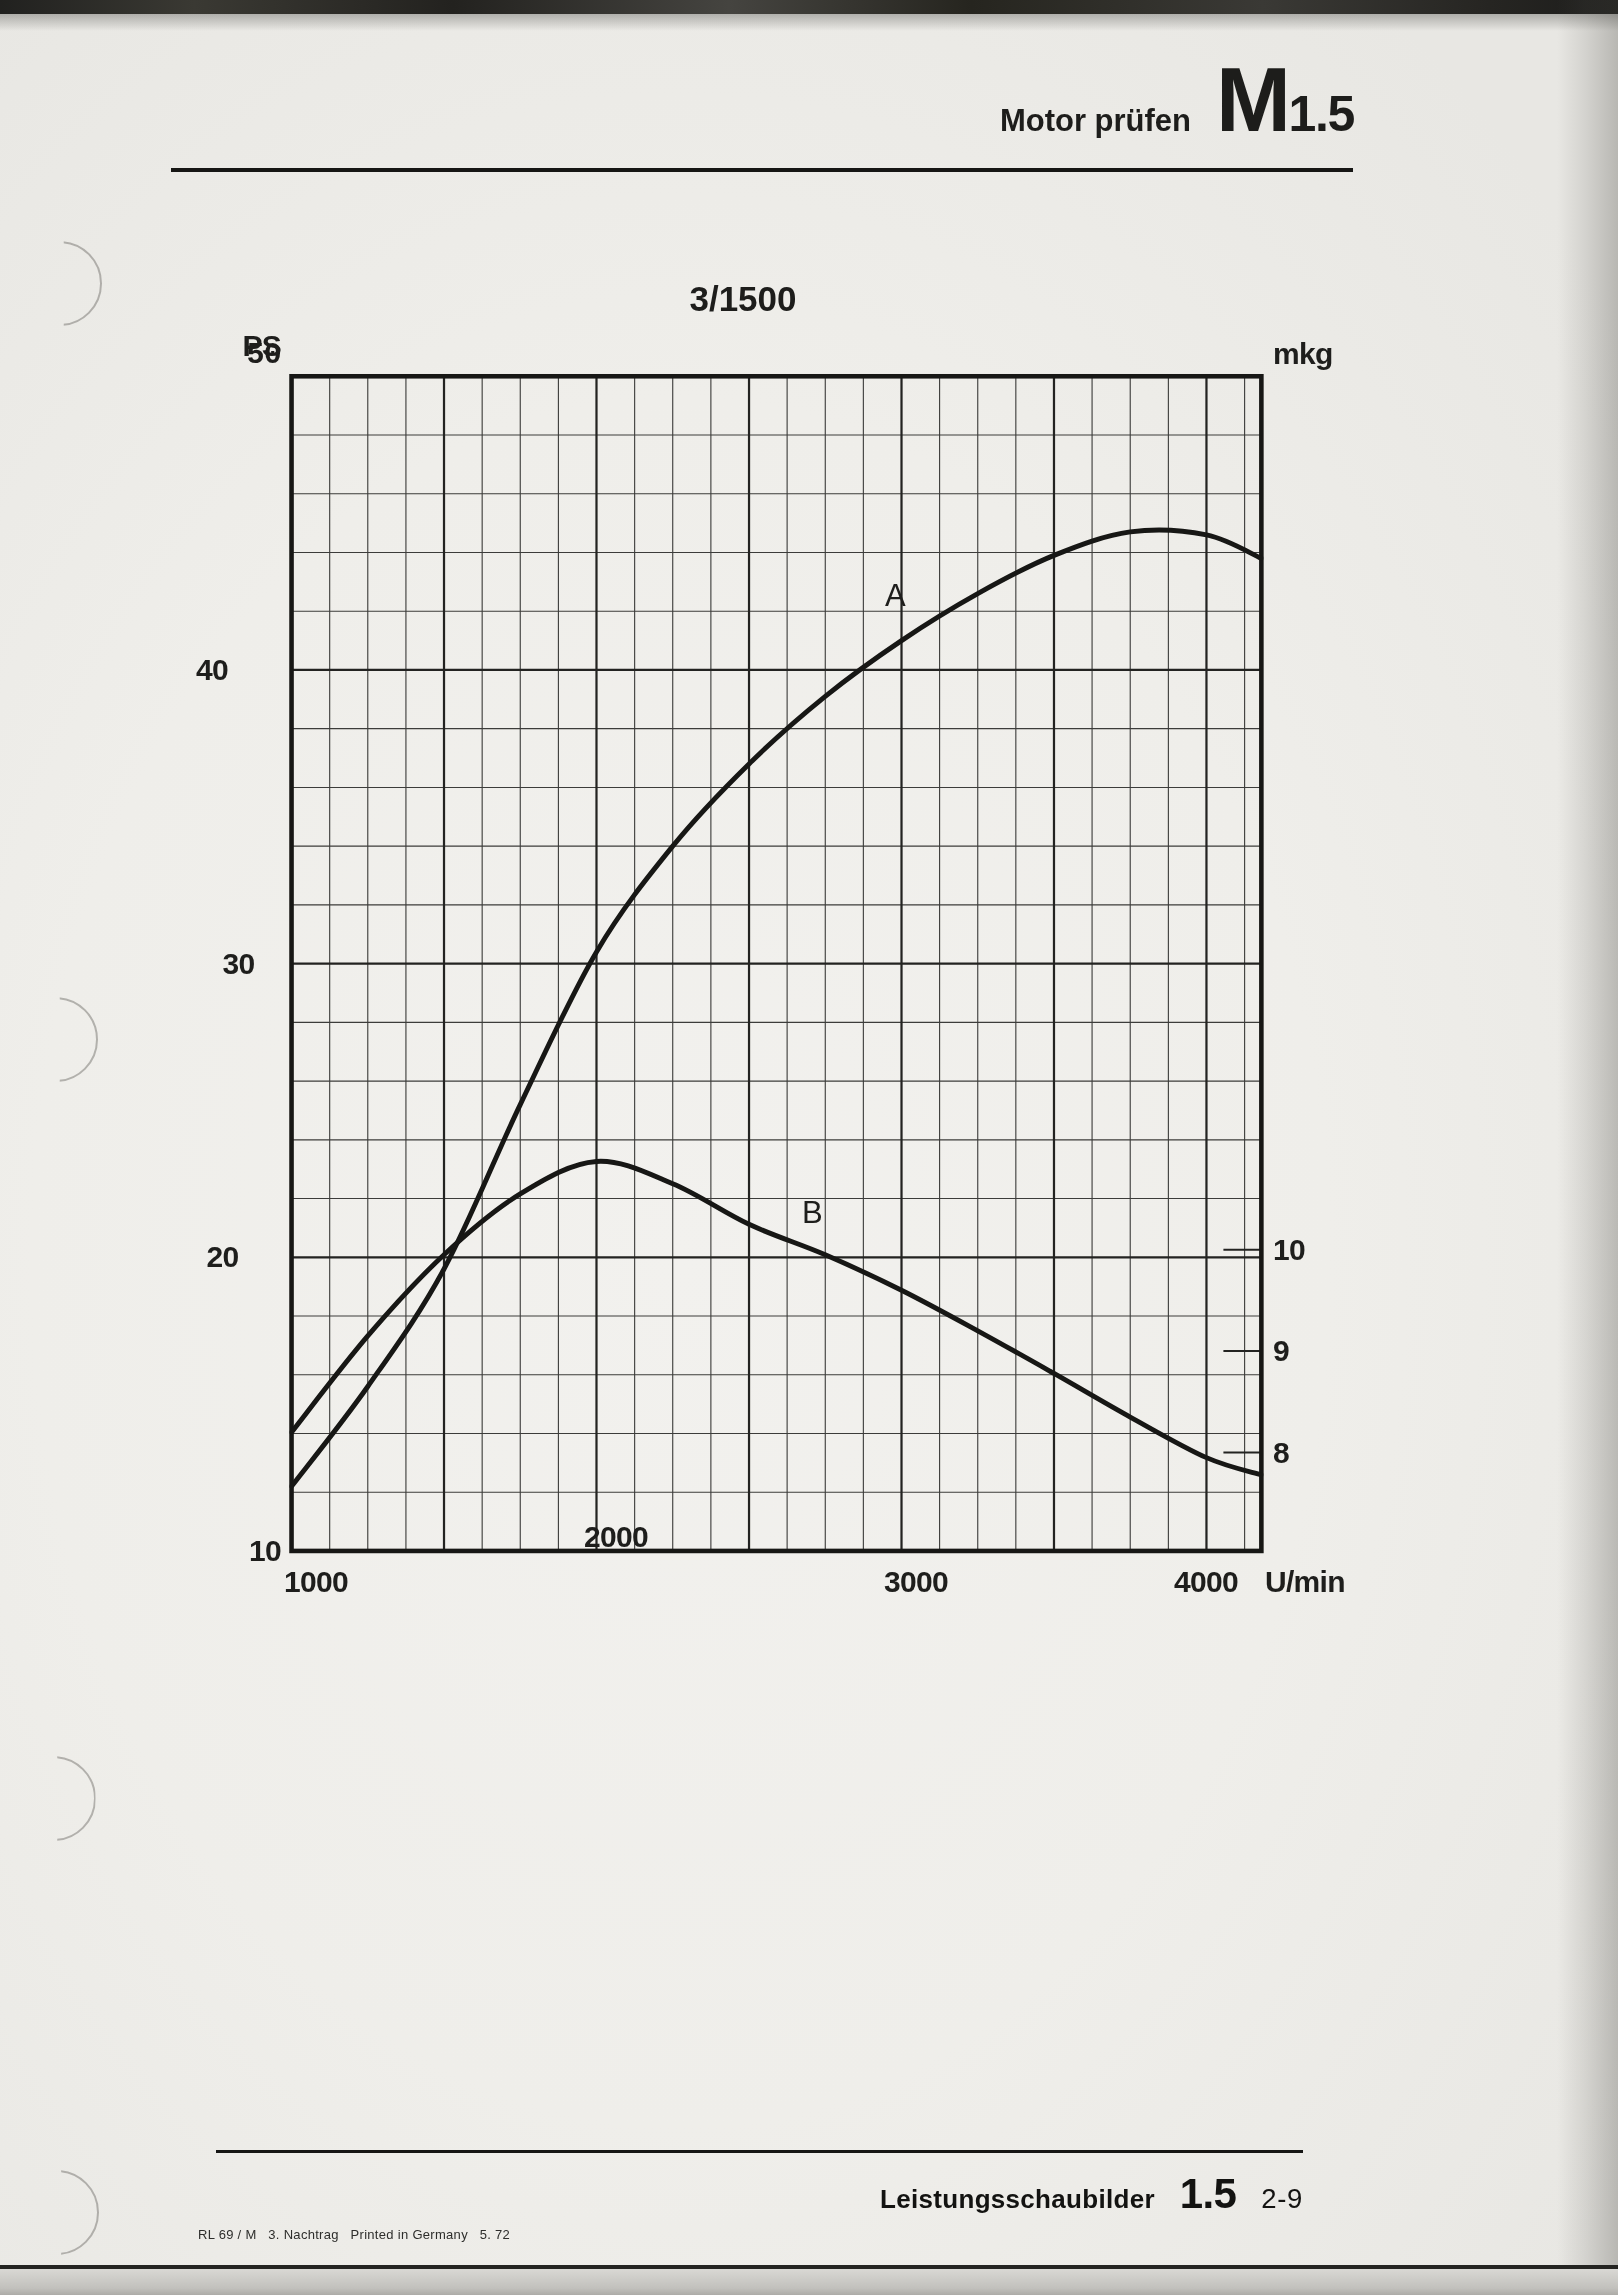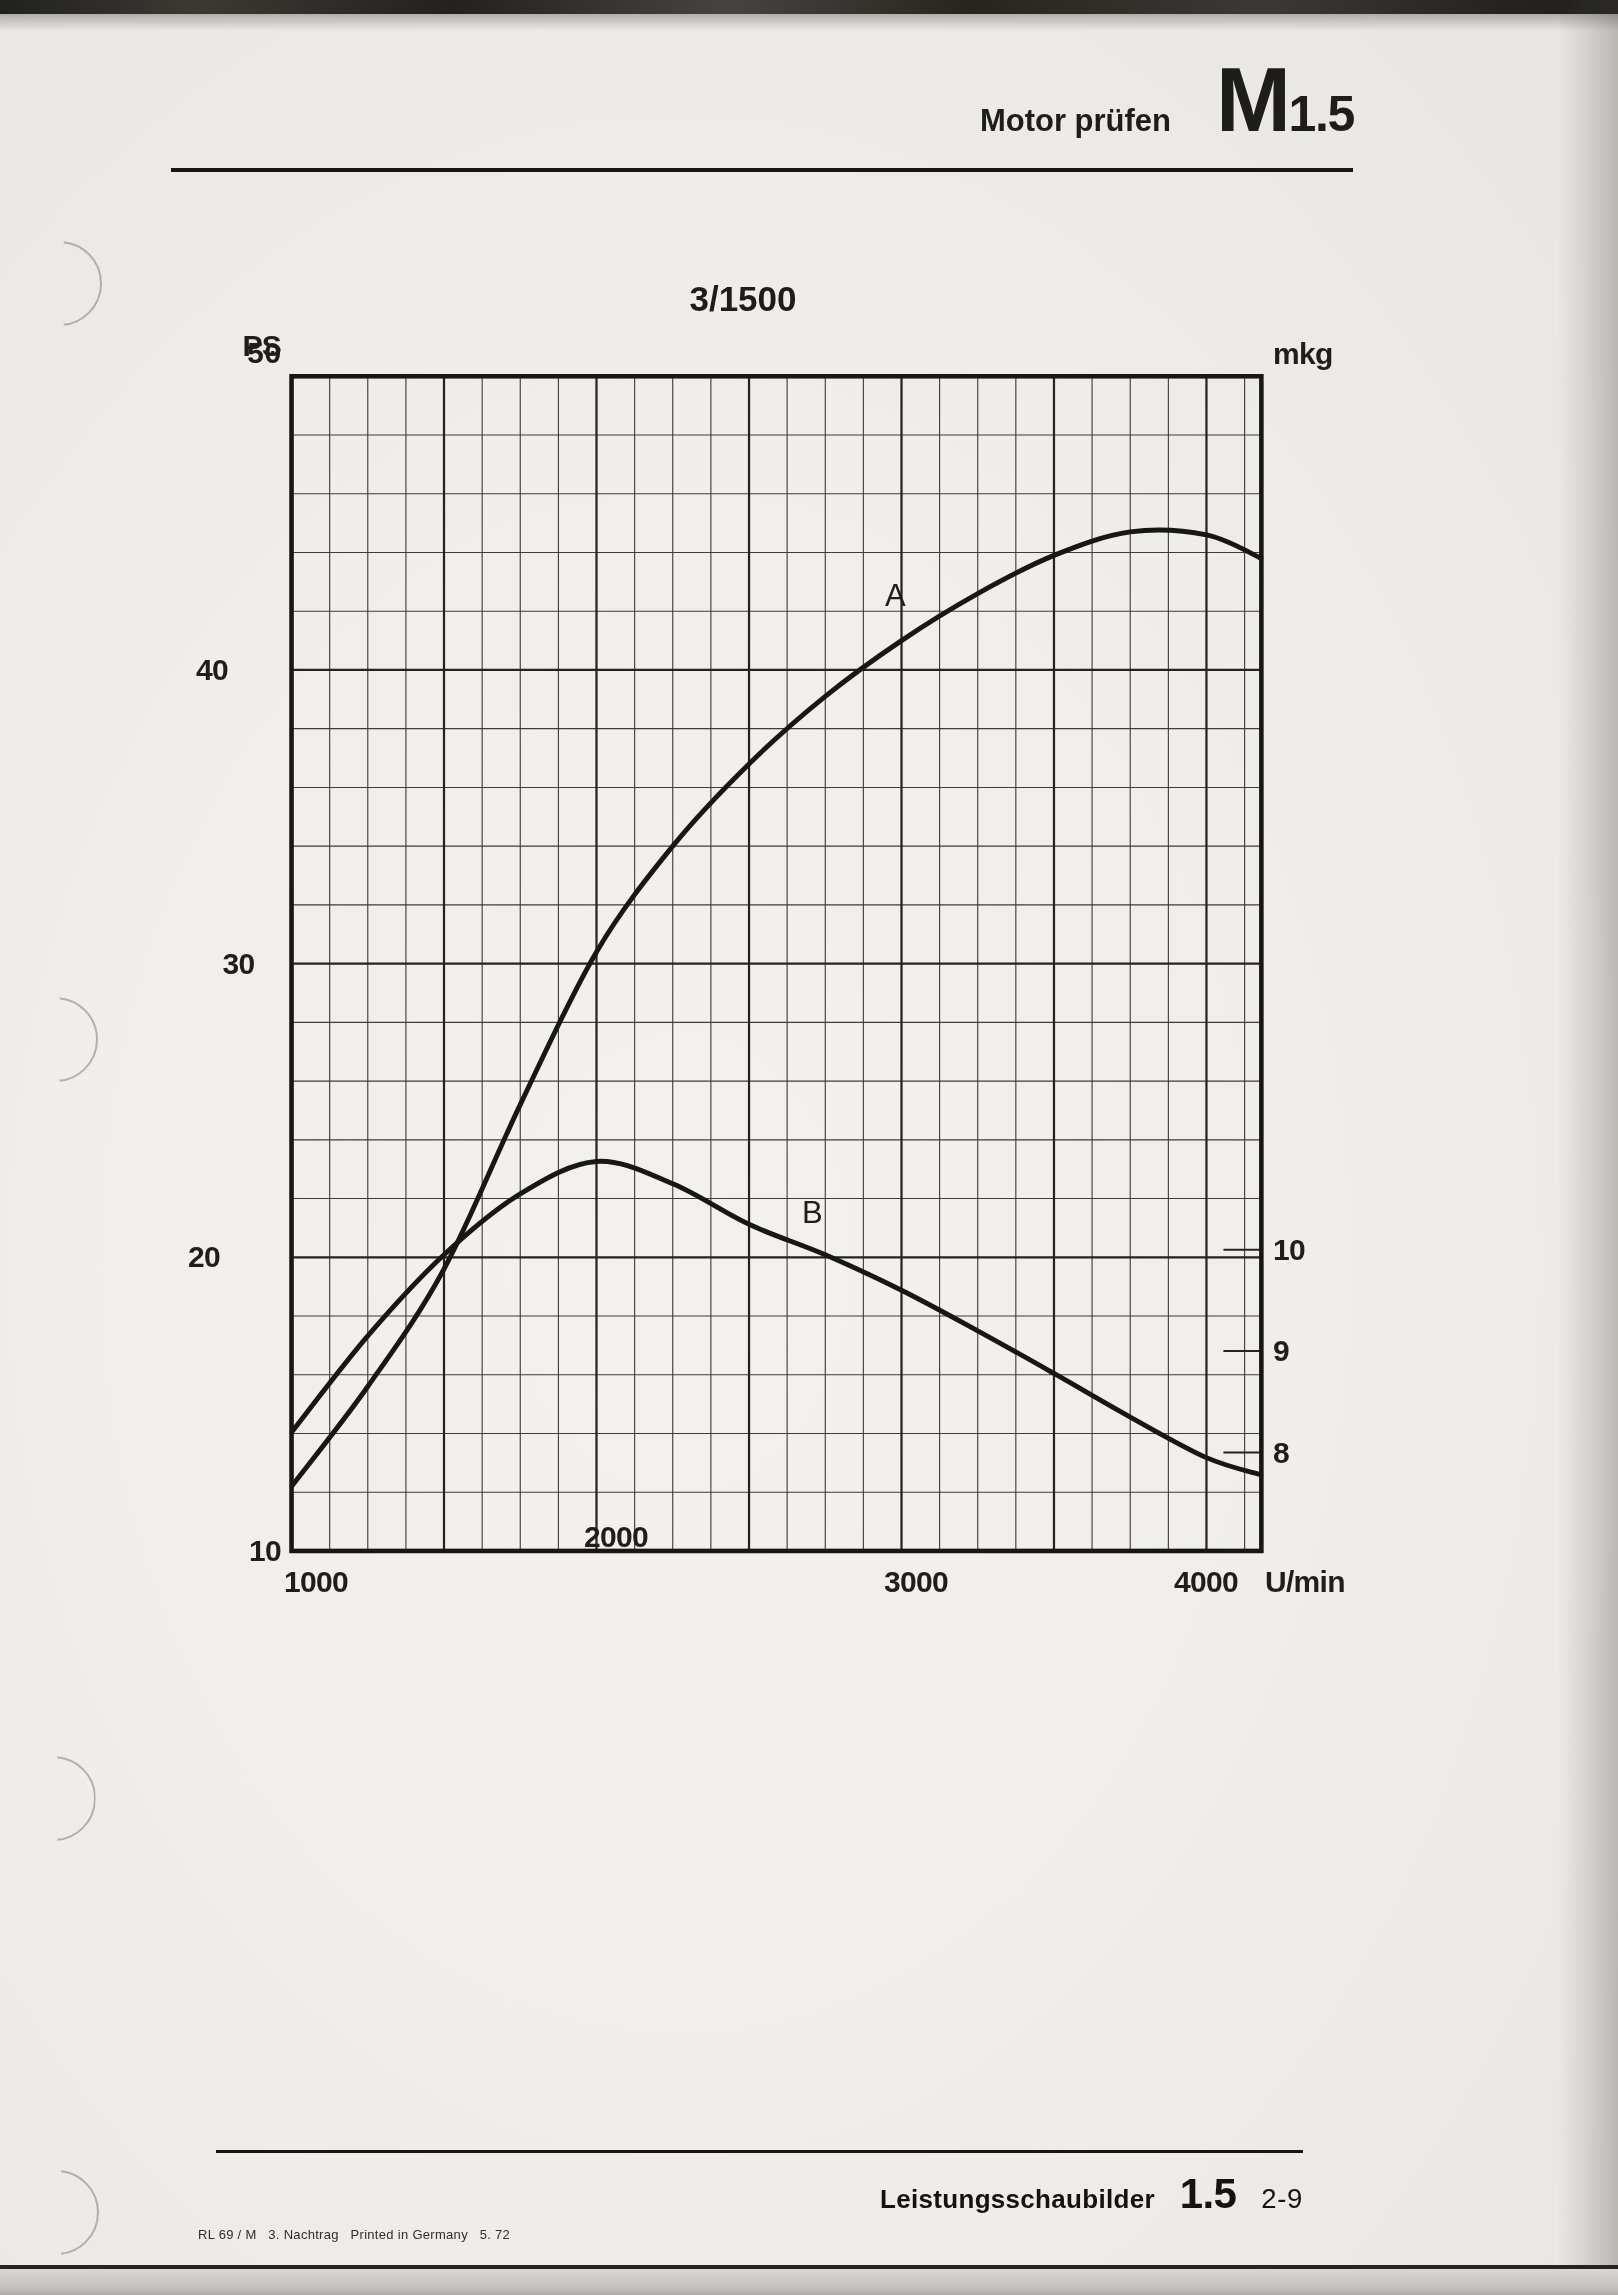--- a/index.html
+++ b/index.html
@@ -30,21 +30,21 @@
     position:absolute; left:0; top:2269px; width:100%; height:27px;
     background:linear-gradient(180deg,#d9d8d4 0%,#c2c1bd 70%,#a9a8a4 100%);
   }
   .punch-hole{
     position:absolute; width:81px; height:81px; border-radius:50%;
     border:2.6px solid rgba(104,103,98,0.45);
     clip-path:inset(0 0 0 55%);
   }
   .header{
     position:absolute; top:55px; right:265px;
-    display:flex; align-items:baseline; gap:45px;
+    display:flex; align-items:baseline; gap:25px;
   }
   .header-title{ font-size:31px; font-weight:700; letter-spacing:0px; }
   .header-code{ display:flex; align-items:baseline; }
   .header-code .big-m{ font-size:90px; font-weight:700; line-height:1; letter-spacing:-2.6px; }
   .header-code .code-num{ font-size:50px; font-weight:700; line-height:1; letter-spacing:-1.3px; }
   .rule{ position:absolute; background:#161614; }
   #header-rule{ left:171px; top:168px; width:1182px; height:3.9px; }
   #footer-rule{ left:216px; top:2150px; width:1087px; height:3.3px; }
   .clabel{
     position:absolute; font-size:30px; font-weight:700; line-height:1;
@@ -110,21 +110,21 @@
         <rect x="442" y="572" width="1488" height="1801"></rect>
       </clipPath>
       <path d="M 445.0 2271.3 C 464.4 2245.8 522.7 2174.0 561.5 2118.7 C 600.3 2063.4 639.2 2011.0 678.0 1939.2 C 716.9 1867.4 755.7 1768.7 794.5 1687.9 C 833.4 1607.1 872.2 1520.4 911.0 1454.6 C 949.9 1388.7 988.7 1340.9 1027.5 1293.0 C 1066.4 1245.1 1105.2 1205.5 1144.1 1167.4 C 1182.9 1129.2 1221.7 1095.5 1260.6 1064.1 C 1299.4 1032.7 1338.2 1005.1 1377.1 978.9 C 1415.9 952.7 1454.7 928.8 1493.6 907.1 C 1532.4 885.4 1571.3 864.4 1610.1 848.7 C 1648.9 833.0 1687.8 818.1 1726.6 812.8 C 1765.4 807.6 1809.7 810.6 1843.1 817.3 C 1876.5 824.1 1913.0 847.2 1927.0 853.2" stroke="#171715" fill="none" stroke-width="7.5" stroke-linecap="round" stroke-linejoin="round" clip-path="url(#plotclip)"></path>
       <path d="M 445.0 2188.6 C 464.4 2164.1 522.7 2086.6 561.5 2041.4 C 600.3 1996.2 639.2 1953.5 678.0 1917.4 C 716.9 1881.2 755.7 1848.1 794.5 1824.4 C 833.4 1800.6 872.2 1777.4 911.0 1774.8 C 949.9 1772.2 988.7 1792.9 1027.5 1808.9 C 1066.4 1824.9 1105.2 1852.8 1144.1 1870.9 C 1182.9 1889.0 1221.7 1900.6 1260.6 1917.4 C 1299.4 1934.2 1338.2 1952.3 1377.1 1971.6 C 1415.9 1991.0 1454.7 2012.4 1493.6 2033.6 C 1532.4 2054.8 1571.3 2076.8 1610.1 2098.7 C 1648.9 2120.7 1687.8 2143.9 1726.6 2165.4 C 1765.4 2186.8 1809.7 2212.7 1843.1 2227.4 C 1876.5 2242.1 1913.0 2249.4 1927.0 2253.7" stroke="#171715" fill="none" stroke-width="7.5" stroke-linecap="round" stroke-linejoin="round" clip-path="url(#plotclip)"></path>
     </svg>
 
   <div id="labels-layer">
       <div class="clabel" style="left: 196px; width: 85px; text-align: right; top: 340px; font-family: Liberation Mono, monospace;">50</div>
       <div class="clabel" style="left: 196px; width: 85px; top: 655px;">40</div>
       <div class="clabel" style="left: 196px; width: 85px; text-align: center; top: 949px;">30</div>
-      <div class="clabel" style="left: 188px; width: 85px; text-align: left; top: 1242px;">20</div>
+      <div class="clabel" style="left: 180px; width: 85px; text-align: center; top: 1242px;">20</div>
       <div class="clabel" style="left: 196px; width: 85px; text-align: right; top: 1536px;">10</div>
       <div class="clabel" style="left: 1273px; top: 1235px;">10</div>
       <div class="clabel" style="left: 1273px; top: 1336px;">9</div>
       <div class="clabel" style="left: 1273px; top: 1438px;">8</div>
       <div class="clabel" style="left: 316px; top: 1567px; transform: translateX(-50%);">1000</div>
       <div class="clabel" style="left: 616px; top: 1522px; transform: translateX(-50%);">2000</div>
       <div class="clabel" style="left: 916px; top: 1567px; transform: translateX(-50%);">3000</div>
       <div class="clabel" style="left: 1206px; top: 1567px; transform: translateX(-50%);">4000</div>
       <div class="clabel" style="left: 196px; width: 85px; text-align: right; top: 331px;">PS</div>
       <div class="clabel" style="left: 1273px; top: 339px;">mkg</div>

